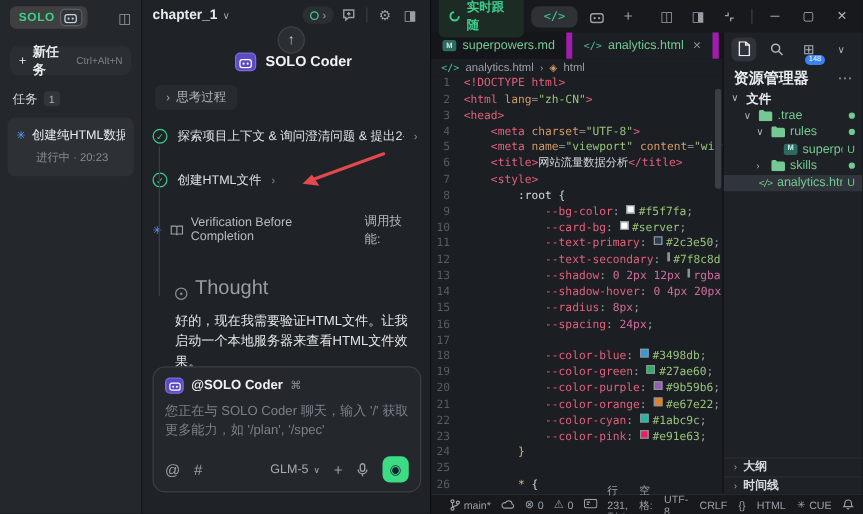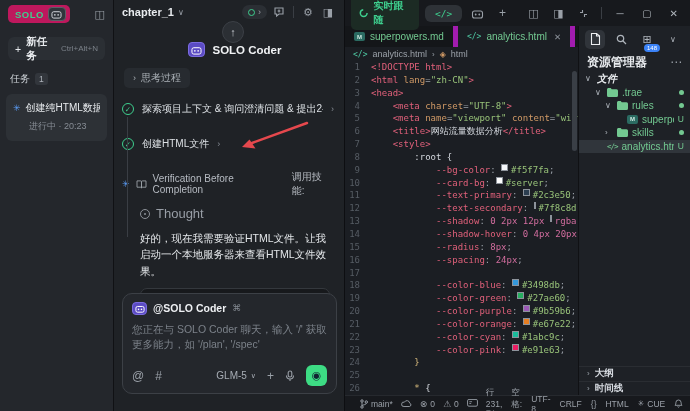--- a/index.html
+++ b/index.html
@@ -6,21 +6,21 @@
   html,body { width:690px; height:411px; }
   body { position:relative; background:#17191d; color:#d6dae0;
          font-family:"Liberation Sans","DejaVu Sans",sans-serif; font-size:10.5px;
          overflow:hidden; -webkit-font-smoothing:antialiased; }
   .mono { font-family:"DejaVu Sans Mono","Liberation Mono",monospace; }
   svg { display:block; }
 
   
   .activity { position:absolute; left:0; top:0; width:114px; height:411px; background:#24272c; border-right:1px solid #101114; }
   .act-top { display:flex; align-items:center; justify-content:space-between; padding:5px 8px 0 8px; }
-  .solo-pill { display:flex; align-items:center; gap:4px; background:#be185d; border-radius:5px; padding:2px 4px 2px 7px; }
+  .solo-pill { display:flex; align-items:center; gap:4px; background:#404040; border-radius:5px; padding:2px 4px 2px 7px; }
   .solo-word { color:#3ecf8e; font-weight:bold; font-size:9.5px; letter-spacing:.5px; }
   .solo-bot { width:18px; height:14px; background:#30353b; border:1px solid #5a6067; border-radius:4px; display:flex; align-items:center; justify-content:center; }
   .glyph { color:#9aa0a8; }
   .newtask { margin:14px 8px 0 8px; height:23px; background:#2b2f34; border-radius:6px; display:flex; align-items:center; padding:0 7px; gap:5px; cursor:pointer; }
   .newtask .lbl { color:#e8ebee; font-weight:bold; font-size:10.5px; }
   .newtask .sc { margin-left:auto; color:#7b8189; font-size:8px; }
   .tasksrow { display:flex; align-items:center; gap:5px; margin:12px 10px 0 10px; }
   .tasksrow .lbl { font-size:10px; color:#cfd4d9; }
   .cntbadge { background:#32363c; border-radius:3px; color:#aeb4bb; font-size:8.5px; padding:0 4px; line-height:12px; }
   .taskcard { margin:8px 6px 0 6px; background:#2d3136; border-radius:6px; padding:7px 7px 8px 7px; cursor:pointer; }
@@ -42,21 +42,21 @@
   .agent-ic { width:17px; height:15px; background:#5b4bc4; border:1px solid #7b6ce0; border-radius:4px; display:flex; align-items:center; justify-content:center; }
   .agent-name { font-weight:bold; font-size:11.5px; color:#f0f2f4; }
   .thinkrow { display:inline-flex; align-items:center; gap:5px; margin:11px 0 0 10px; background:#272b30; border-radius:5px; padding:3px 9px; color:#aab0b6; font-size:10px; cursor:pointer; }
   .timeline { position:relative; margin-top:9px; }
   .tl-line { position:absolute; left:13px; width:1px; background:#3a3e44; }
   .step { display:flex; align-items:center; gap:8px; padding:5px 10px 5px 8px; }
   .chk { width:12px; height:12px; min-width:12px; border:1.3px solid #3ecf8e; border-radius:50%; color:#3ecf8e; font-size:7.5px; display:flex; align-items:center; justify-content:center; }
   .step .lb { color:#dde1e5; font-size:10px; white-space:nowrap; overflow:hidden; text-overflow:clip; flex:1; }
   .step .ch { color:#868c94; font-size:9px; }
   .skillrow { display:flex; align-items:center; gap:6px; padding:6px 10px 2px 8px; color:#b6bbc2; font-size:10px; }
-  .thoughtrow { display:flex; align-items:center; gap:6px; margin:6px 0 0 26px; color:#989ea6; font-size:13px; }
+  .thoughtrow { display:flex; align-items:flex-end; gap:6px; margin:22px 0 0 26px; color:#989ea6; font-size:16px; }
   .circ-ic { width:10px; height:10px; border:1.2px solid #8b9097; border-radius:50%; position:relative; }
   .circ-ic::after { content:""; position:absolute; left:3px; top:3px; width:2px; height:2px; background:#8b9097; border-radius:50%; }
   .msg { margin:9px 12px 0 26px; color:#e4e7ea; font-size:10.5px; line-height:1.55; }
   .termcard { margin:9px 14px 0 26px; background:#17191c; border:1px solid #34383d; border-radius:7px; overflow:hidden; }
   .term-h { display:flex; align-items:center; gap:5px; padding:5px 8px; border-bottom:1px solid #2c2f34; }
   .term-title { font-weight:bold; font-size:9.5px; color:#dfe2e6; }
   .term-tag { color:#7e848c; font-size:8.5px; background:#202327; border-radius:3px; padding:1px 4px; }
   .term-cancel { margin-left:auto; color:#9aa0a8; font-size:9.5px; cursor:pointer; }
   .term-b { padding:6px 8px 7px 8px; font-size:9.5px; color:#eceef1; font-weight:bold; }
   .term-b .pr { color:#8d939b; margin-right:6px; font-weight:normal; }
@@ -102,21 +102,21 @@
   .rp-ic { width:20px; height:19px; border-radius:5px; display:flex; align-items:center; justify-content:center; color:#aeb4bb; cursor:pointer; position:relative; }
   .rp-ic.active { background:#30343a; color:#eceef1; }
   .bdg { position:absolute; right:-3px; bottom:-3px; background:#3b82f6; color:#fff; font-size:6px; border-radius:5px; padding:0 3px; line-height:8px; }
   .rp-head { display:flex; align-items:center; height:20px; padding:0 8px; font-weight:bold; font-size:12px; color:#e8ebee;text-align:right; }
   .rp-head .mr { margin-left:auto; color:#9aa0a8; font-weight:normal; cursor:pointer; }
   .tree { font-size:10px; }
   .trow { display:flex; align-items:center; gap:4px; height:13.5px; color:#73c991; cursor:pointer; padding-right:6px; }
   .trow.sel { background:#30353b; }
   .trow .chv { color:#aeb4bb; font-size:8px; width:8px; }
   .trow .lb { white-space:nowrap; overflow:hidden; flex:1; }
-  .trow.root .lb { color:#e8ebee; font-weight:bold;font-style:italic; }
+  .trow.root .lb { color:#e8ebee; font-weight:bold; }
   .trow .bd { color:#73c991; font-size:8.5px; }
   .tdot { width:5px; height:5px; border-radius:50%; background:#73c991; }
   .htmlic { color:#73c991; font-size:7.5px; letter-spacing:-1px; }
   .rp-sec { position:absolute; left:0; right:0; display:flex; gap:5px; align-items:center; border-top:1px solid #2a2d32; padding:0 8px; font-weight:bold; font-size:9.5px; color:#d6dae0; height:14px; cursor:pointer; }
   .rp-sec .chv { font-size:8px; color:#9aa0a8; font-weight:normal; }
 
   
   .statusbar { position:absolute; left:345px; right:0; bottom:0; height:16px; background:#17191d; border-top:1px solid #26292e; display:flex; align-items:center; padding:0 7px; gap:8px; color:#9aa0a8; font-size:8.5px; }
   .sb-item { display:flex; align-items:center; gap:3px; cursor:pointer; }
   .reddot { width:5px; height:5px; border-radius:50%; background:#e5484d; }

